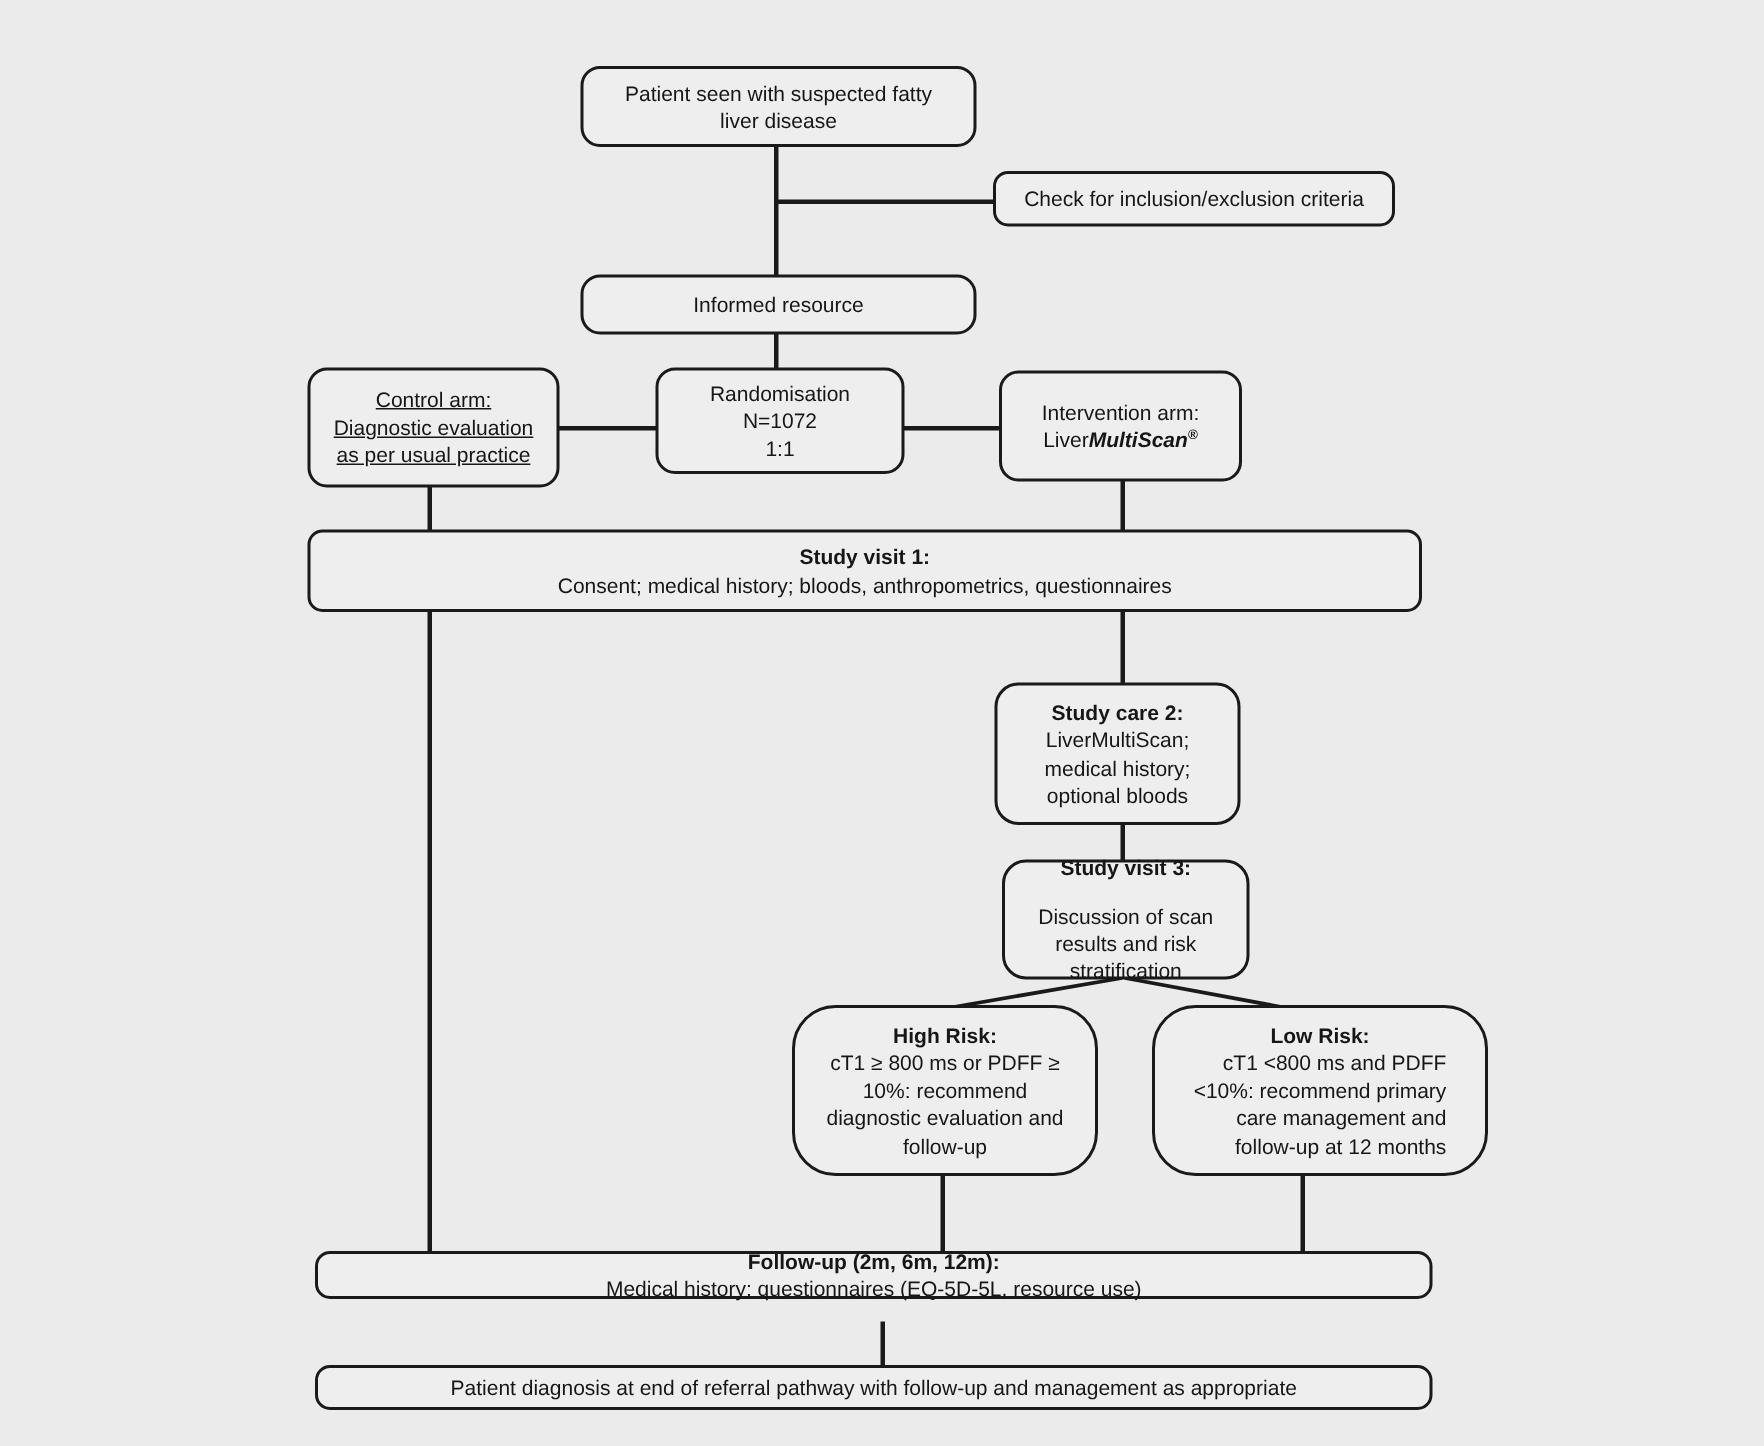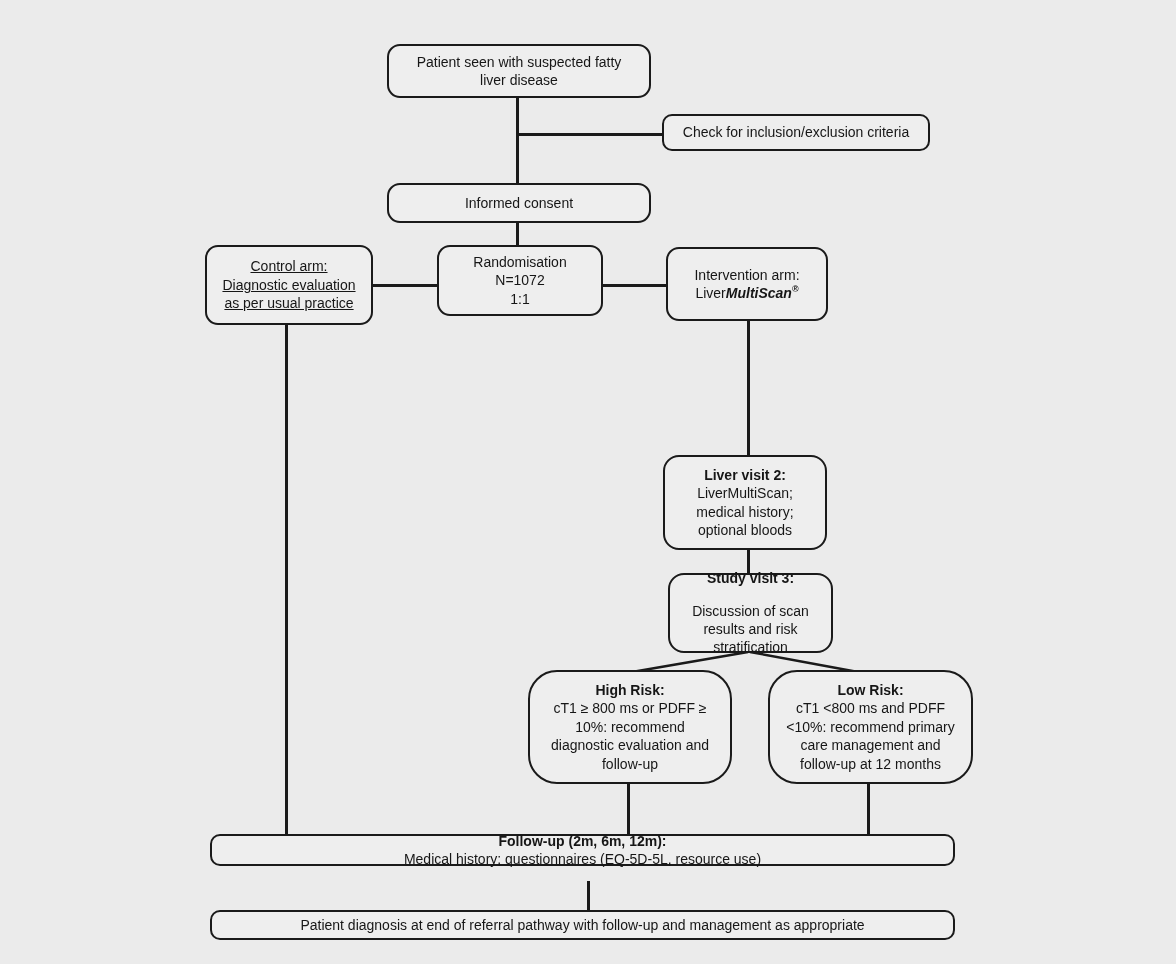--- a/index.html
+++ b/index.html
@@ -82,64 +82,68 @@
   <div class="node" style="left:387px; top:44px; width:264px; height:54px;">
     <div class="txt">Patient seen with suspected fatty
 liver disease</div>
   </div>
 
   <div class="node wide" style="left:662px; top:114px; width:268px; height:37px;">
     <div class="txt">Check for inclusion/exclusion criteria</div>
   </div>
 
   <div class="node" style="left:387px; top:183px; width:264px; height:40px;">
-    <div class="txt">Informed consent</div>
+    <div class="txt">Informed resource</div>
   </div>
 
   <div class="node" style="left:205px; top:245px; width:168px; height:80px;text-decoration:underline;">
     <div class="txt">Control arm:
 Diagnostic evaluation
 as per usual practice</div>
   </div>
 
   <div class="node" style="left:437px; top:245px; width:166px; height:71px;">
     <div class="txt">Randomisation
 N=1072
 1:1</div>
   </div>
 
   <div class="node" style="left:666px; top:247px; width:162px; height:74px;">
     <div class="txt">Intervention arm:</div>
     <div><span>Liver</span><span class="brand-italic">MultiScan</span><span class="brand-mark">®</span></div>
   </div>
 
+  <div class="node wide" style="left:205px; top:353px; width:743px; height:55px;">
+    <div class="title">Study visit 1:</div>
+    <div class="txt">Consent; medical history; bloods, anthropometrics, questionnaires</div>
+  </div>
 
   <div class="node" style="left:663px; top:455px; width:164px; height:95px; border-radius:16px;">
-    <div class="title">Liver visit 2:</div>
+    <div class="title">Study care 2:</div>
     <div class="txt">LiverMultiScan;
 medical history;
 optional bloods</div>
   </div>
 
   <div class="node" style="left:668px; top:573px; width:165px; height:80px; border-radius:16px;gap:14px;">
     <div class="title">Study visit 3:</div>
     <div class="txt">Discussion of scan
 results and risk
 stratification</div>
   </div>
 
   <div class="node risk" style="left:528px; top:670px; width:204px; height:114px;">
     <div class="title">High Risk:</div>
     <div class="txt">cT1 ≥ 800 ms or PDFF ≥
 10%: recommend
 diagnostic evaluation and
 follow-up</div>
   </div>
 
-  <div class="node risk" style="left:768px; top:670px; width:205px; height:114px;">
+  <div class="node risk" style="left:768px; top:670px; width:224px; height:114px;text-align:right;">
     <div class="title">Low Risk:</div>
     <div class="txt">cT1 &lt;800 ms and PDFF
 &lt;10%: recommend primary
 care management and
 follow-up at 12 months</div>
   </div>
 
   <div class="node wide" style="left:210px; top:834px; width:745px; height:32px;">
     <div class="title">Follow-up (2m, 6m, 12m):</div>
     <div class="txt">Medical history; questionnaires (EQ-5D-5L, resource use)</div>

